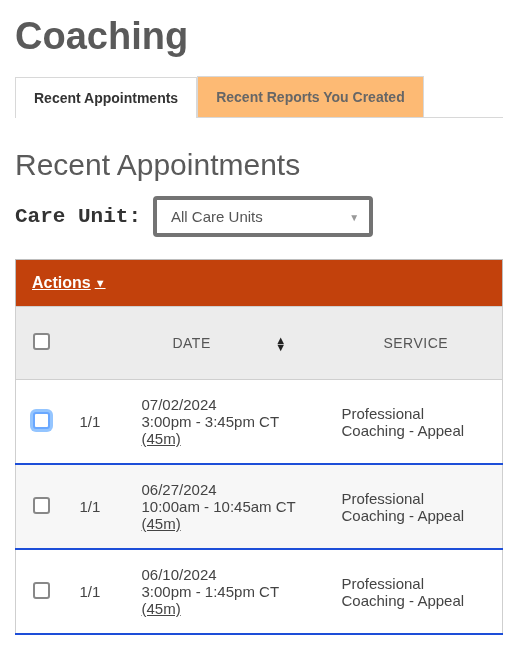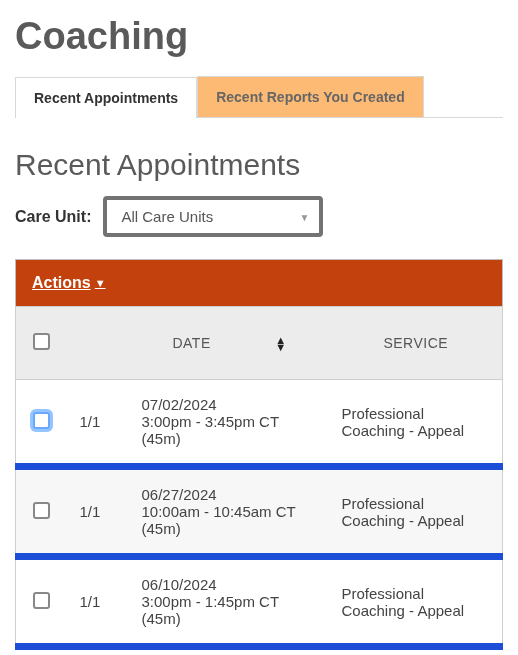--- a/index.html
+++ b/index.html
@@ -43,23 +43,24 @@
     color: #5a5a5a;
     margin: 30px 0 14px 0;
   }
   .filter-row {
     display: flex;
     align-items: center;
     gap: 12px;
     margin-bottom: 22px;
   }
   .filter-label {
-    font-size: 16px;
+    font-size: 21px;
     font-weight: 700;
     color: #333;
+    font-family: Liberation Mono, monospace;
   }
   .select-wrap {
     position: relative;
     border: 4px solid #737373;
     border-radius: 4px;
     padding: 8px 38px 8px 14px;
     font-size: 15px;
     color: #555;
     background: #fff;
     min-width: 220px;
@@ -106,21 +107,21 @@
     font-weight: 400;
     color: #555;
     letter-spacing: 0.5px;
     padding: 26px 12px;
     border-bottom: 1px solid #cfcfcf;
   }
   table.appts tbody td {
     padding: 16px 12px;
     font-size: 15px;
     color: #444;
-    border-bottom: 7px solid #1d4ed8;
+    border-bottom: 2px solid #1d4ed8;
     vertical-align: middle;
   }
   table.appts tbody tr.alt td {
     background: #f7f7f7;
   }
   .col-check { width: 52px; text-align: center; }
   .col-count { width: 62px; }
   .col-date  { width: 200px; }
   .chk {
     width: 17px;
@@ -139,21 +140,21 @@
     display: inline-flex;
     flex-direction: column;
     line-height: 7px;
     font-size: 11px;
     color: #222;
     margin-left: 60px;
     vertical-align: middle;
   }
   .date-line1 { display:block; }
   .date-line2 { display:block; }
-  .date-line3 { display:block; }
+  .date-line3 { display:block;text-decoration:underline; }
 </style>
 </head>
 <body>
 
 <h1 class="page-title">Coaching</h1>
 
 <div class="tabs">
   <div class="tab active">Recent Appointments</div>
   <div class="tab">Recent Reports You Created</div>
 </div>

